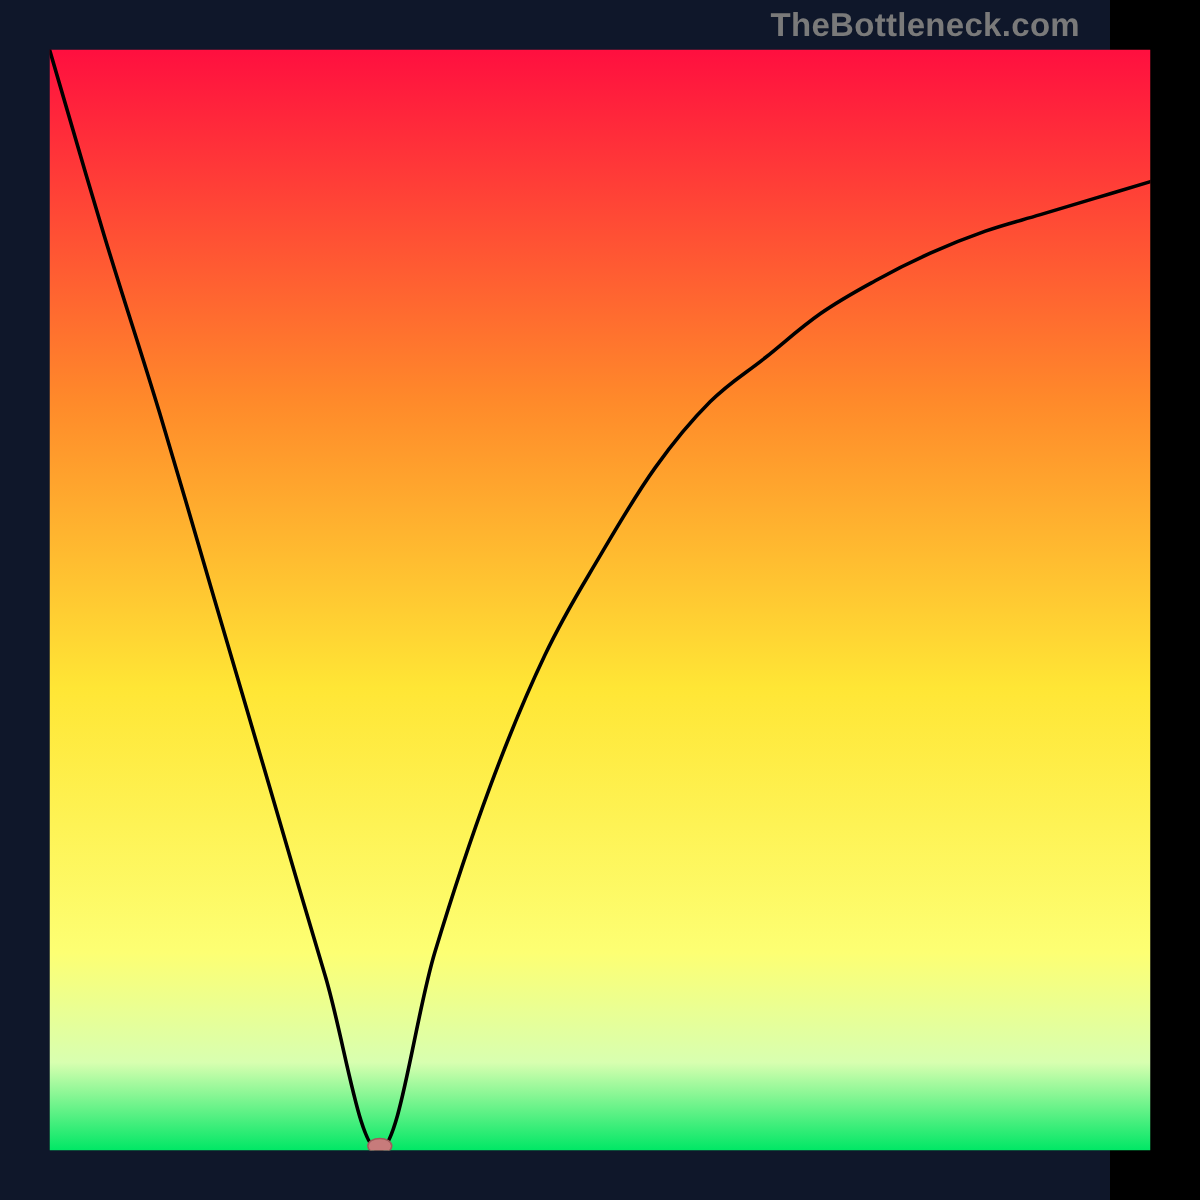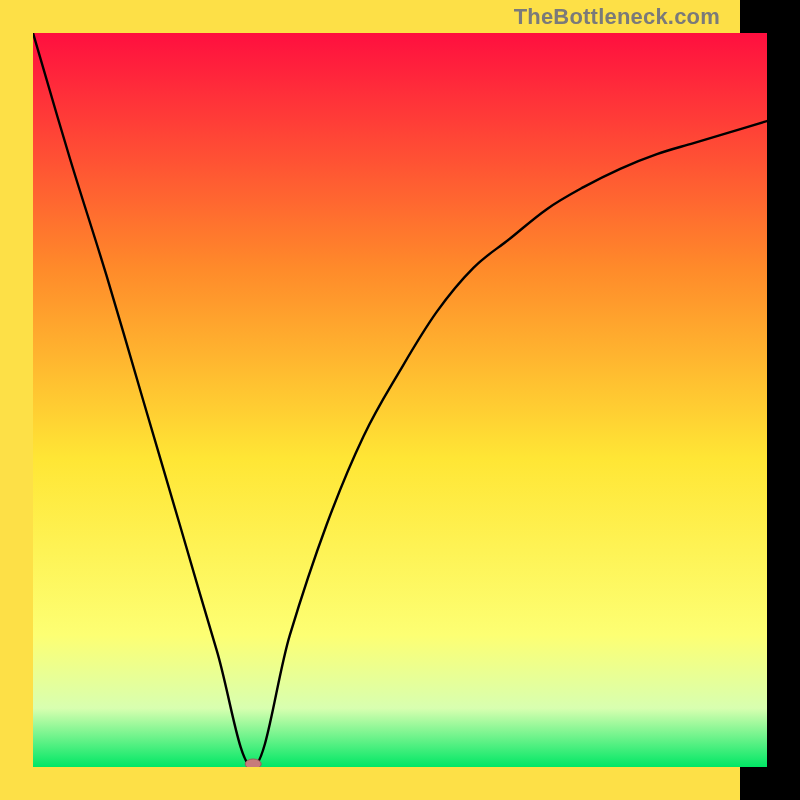--- a/index.html
+++ b/index.html
@@ -1,20 +1,20 @@
 <!DOCTYPE html>
 <html><head>
 <meta charset="utf-8">
 <style>
   * { margin: 0; padding: 0; box-sizing: border-box; }
   html, body { width: 800px; height: 800px; overflow: hidden; background: #000; }
   .frame {
     width: 740px;
     height: 800px;
-    background: #fde047;
+    background: #0f172a;
     position: relative;
   }
   .watermark {
     position: absolute;
     top: 4px;
     right: 20px;
     color: #7a7a7a;
     font-family: Arial, Helvetica, sans-serif;
     font-size: 22px;
     font-weight: bold;

